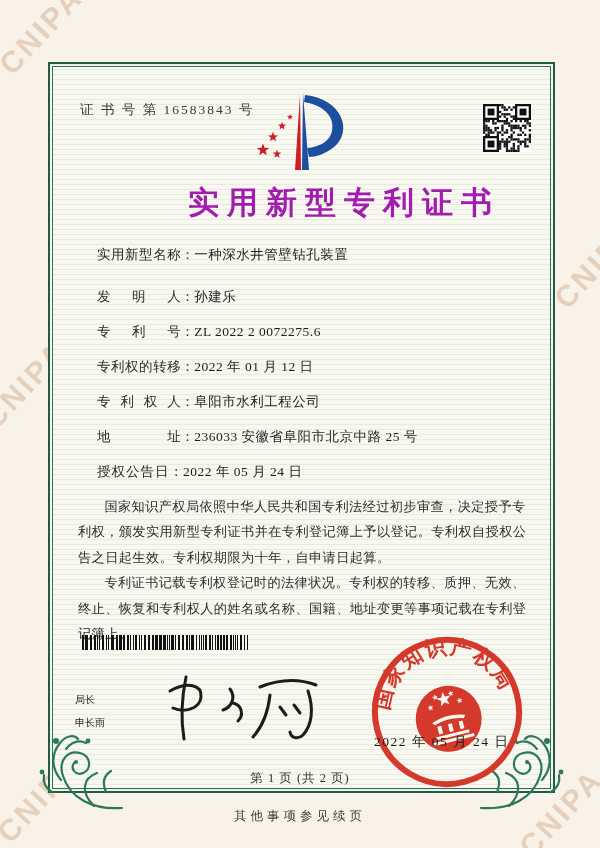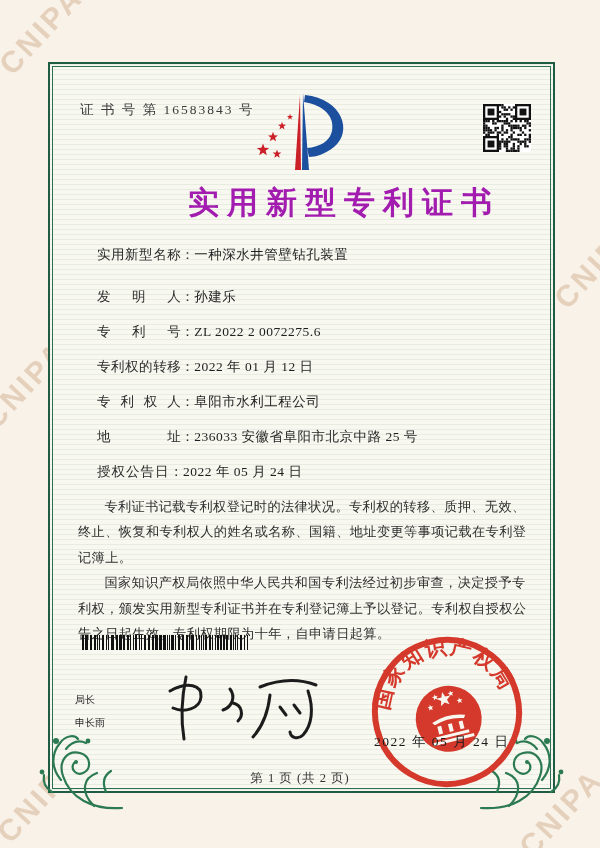--- a/index.html
+++ b/index.html
@@ -310,22 +310,22 @@
       <span class="flabel">地址</span><span>：</span><span class="fvalue">236033 安徽省阜阳市北京中路 25 号</span>
     </div>
     <div class="grant-row">
       <span class="grant-left">
         <span class="glabel">授权公告日</span><span>：</span><span class="fvalue">2022 年 05 月 24 日</span>
       </span>
     </div>
   </div>
 
   <div class="paras">
+    <p>国家知识产权局依照中华人民共和国专利法经过初步审查，决定授予专利权，颁发实用新型专利证书并在专利登记簿上予以登记。专利权自授权公告之日起生效。专利权期限为十年，自申请日起算。</p>
     <p>专利证书记载专利权登记时的法律状况。专利权的转移、质押、无效、终止、恢复和专利权人的姓名或名称、国籍、地址变更等事项记载在专利登记簿上。</p>
-    <p>国家知识产权局依照中华人民共和国专利法经过初步审查，决定授予专利权，颁发实用新型专利证书并在专利登记簿上予以登记。专利权自授权公告之日起生效。专利权期限为十年，自申请日起算。</p>
   </div>
 
   <svg class="barcode" viewBox="0 0 166 15" preserveAspectRatio="none" id="barcode">
       <rect x="0" y="0" width="2" height="15" fill="#111"></rect>
       <rect x="3" y="0" width="3" height="15" fill="#111"></rect>
       <rect x="8" y="0" width="2" height="15" fill="#111"></rect>
       <rect x="12" y="0" width="2" height="15" fill="#111"></rect>
       <rect x="15" y="0" width="1" height="15" fill="#111"></rect>
       <rect x="17" y="0" width="1" height="15" fill="#111"></rect>
       <rect x="20" y="0" width="2" height="15" fill="#111"></rect>
@@ -415,14 +415,15 @@
           <rect x="94" y="97" width="4" height="8"></rect>
           <rect x="68" y="107" width="34" height="3"></rect>
           <rect x="64" y="112" width="42" height="3"></rect>
         </g>
       </g>
     </g>
   </svg>
   <div class="seal-date">2022 年 05 月 24 日</div>
 
   <div class="page-note">第 1 页 (共 2 页)</div>
+  <div class="cont-note">其他事项参见续页</div>
 
 </div>
 
 </body></html>

